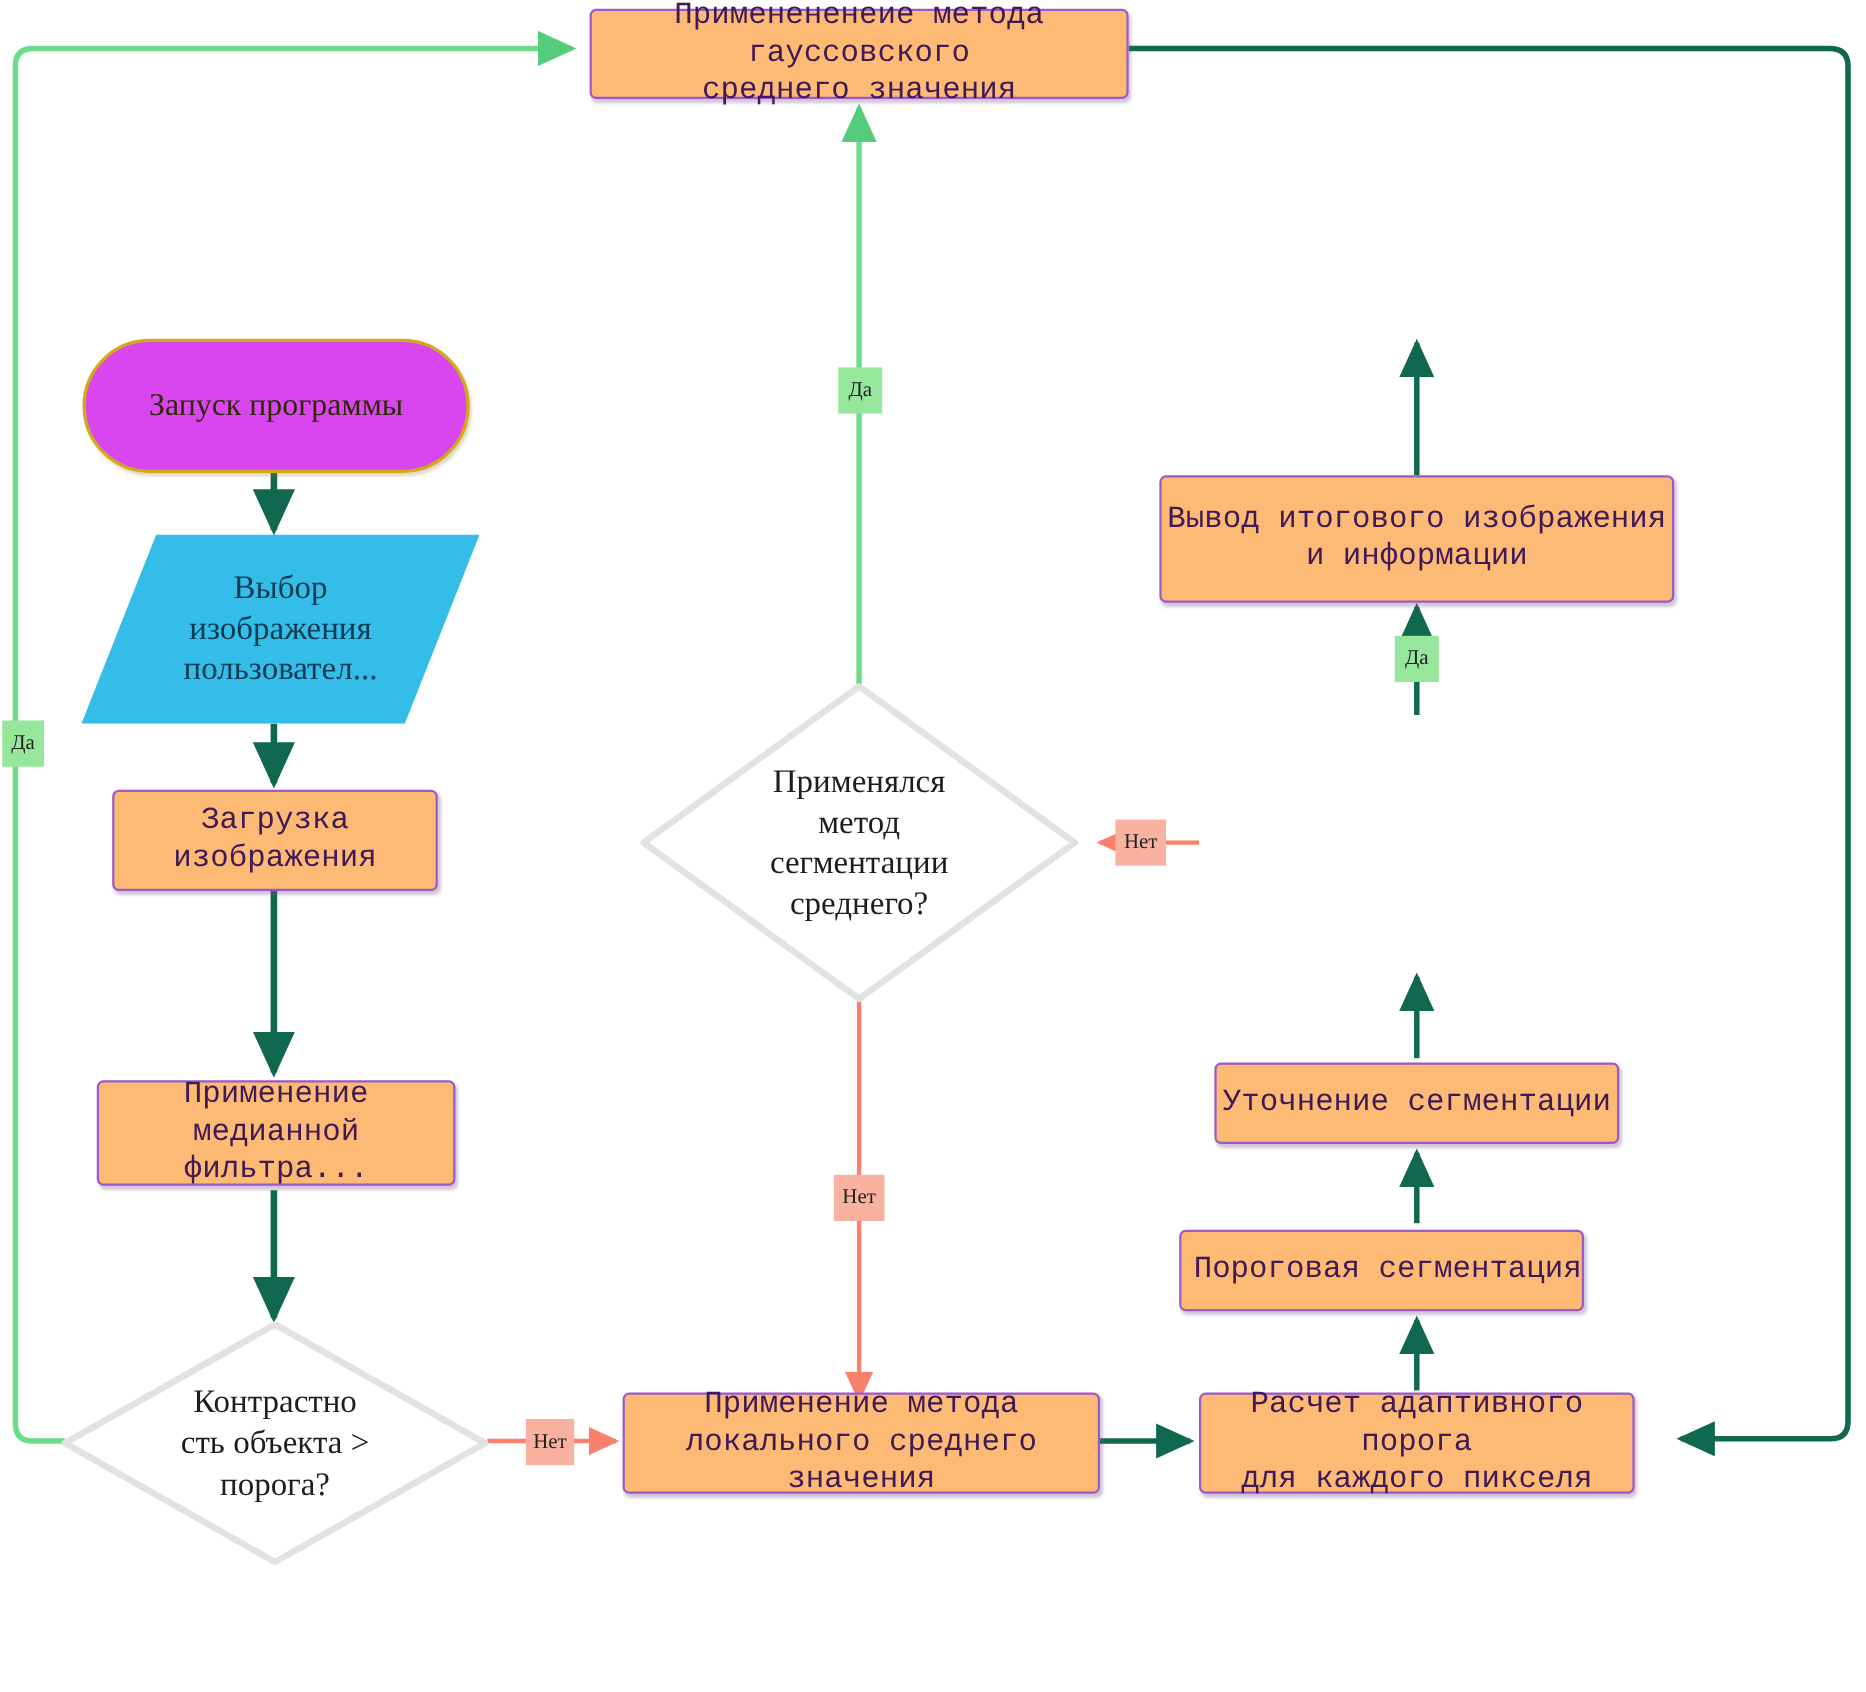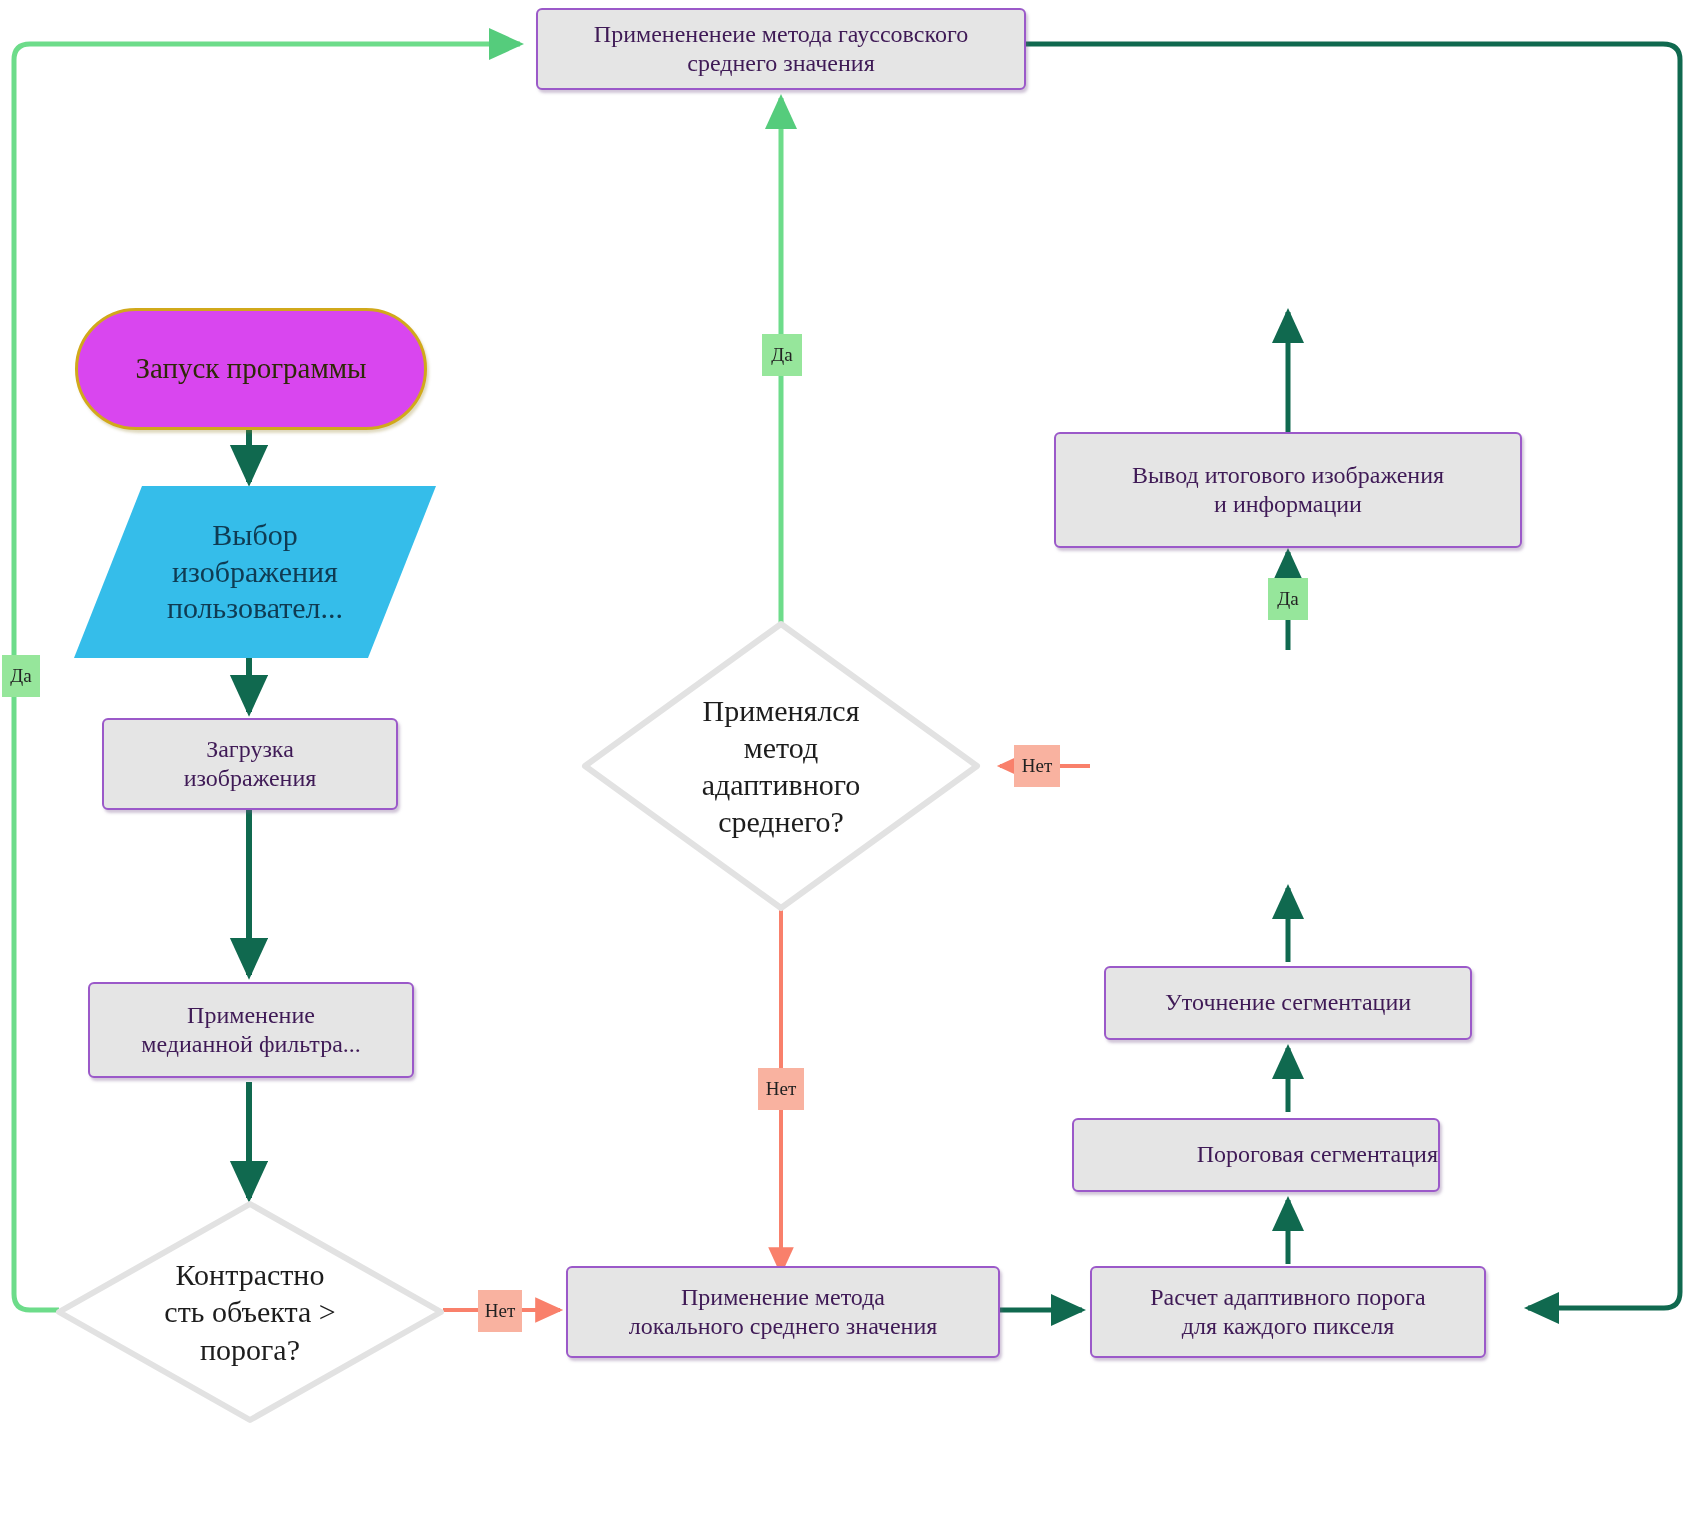--- a/index.html
+++ b/index.html
@@ -27,26 +27,27 @@
     position: absolute;
     box-sizing: border-box;
     display: flex;
     align-items: center;
     justify-content: center;
     text-align: center;
     line-height: 1.22;
   }
   
   .proc {
-    background: #e5e5e5;
+    background: #fdba74;
     border: 2px solid #9b59c9;
     border-radius: 6px;
     color: #3f1a56;
-    font-size: 24px;
+    font-size: 28px;
     box-shadow: 2px 3px 3px rgba(120,90,140,0.35);
+    font-family: Liberation Mono, monospace;
   }
   
   .start {
     background: #d946ef;
     border: 3px solid #d1a91b;
     border-radius: 70px;
     color: #2d2a06;
     font-size: 29px;
     box-shadow: 2px 3px 3px rgba(150,130,40,0.3);
   }
@@ -215,21 +216,21 @@
   </div>
 
   <div class="dec-wrap" style="left:581px; top:620px; width:400px; height:292px;">
     <svg class="shape" width="400" height="292" viewBox="0 0 400 292" xmlns="http://www.w3.org/2000/svg">
       <polygon points="200,4 396,146 200,288 4,146" fill="#ffffff" stroke="#e2e2e2" stroke-width="6" stroke-linejoin="round"></polygon>
     </svg>
     <div class="dec-text">
       <div>
         <span>Применялся</span><br>
         <span>метод</span><br>
-        <span>адаптивного</span><br>
+        <span>сегментации</span><br>
         <span>среднего?</span>
       </div>
     </div>
   </div>
 
 
   <div class="node proc" style="left:1054px; top:432px; width:468px; height:116px;align-items:center;">
     <div>
       <span>Вывод итогового изображения</span><br>
       <span>и информации</span>

